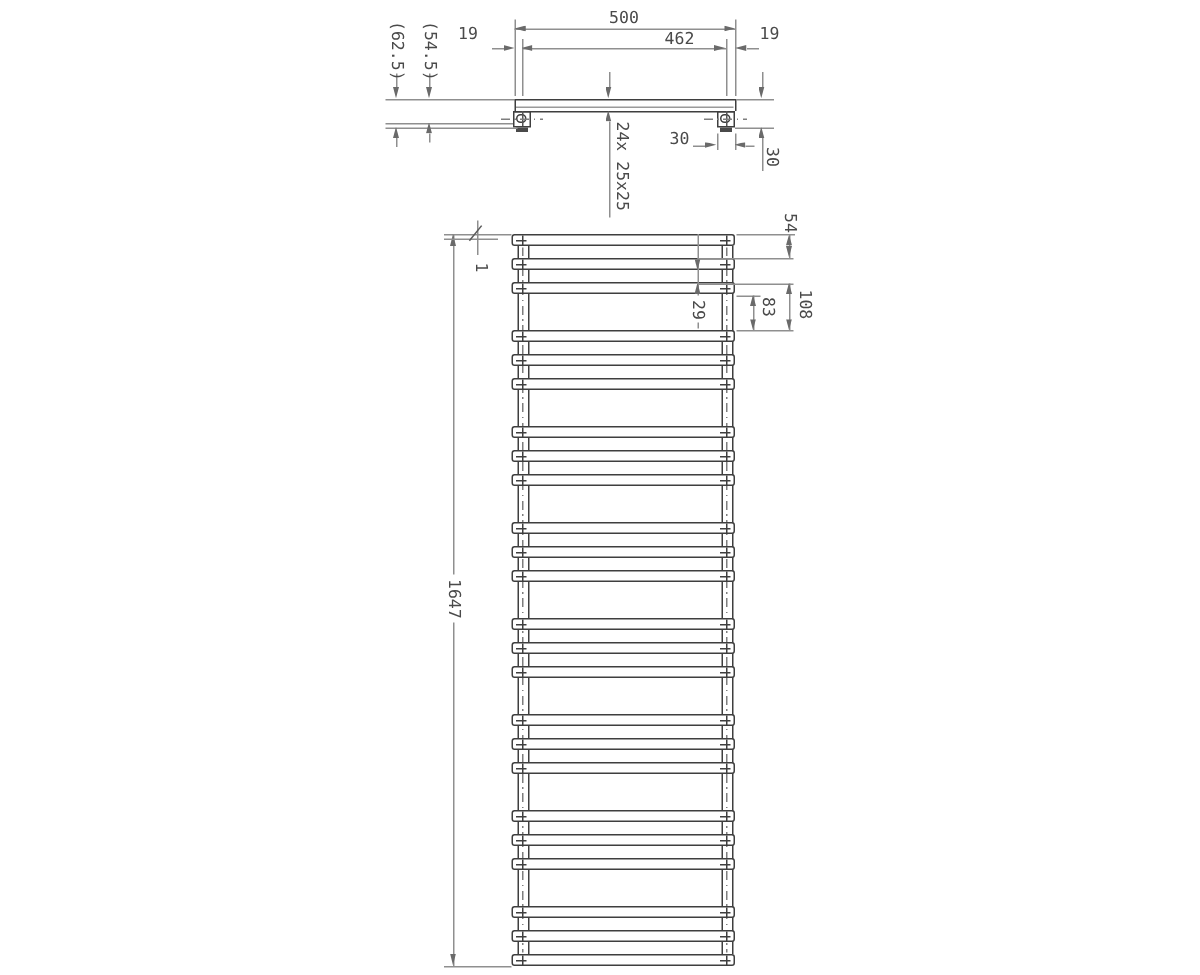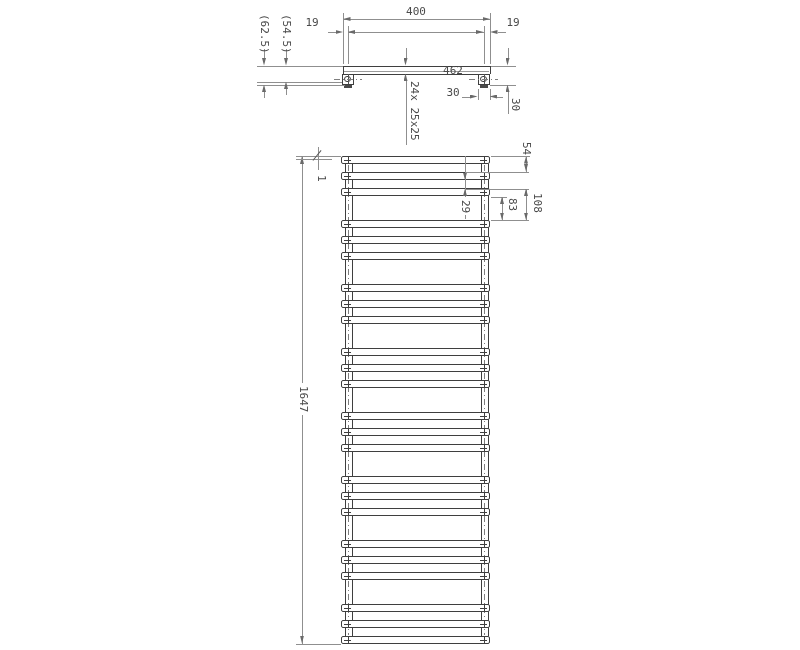--- a/index.html
+++ b/index.html
@@ -205,27 +205,27 @@
     <div class="ln" style="left: 483.5px; top: 74px; width: 1px; height: 10px; background: rgb(85, 85, 85);"></div>
     <div class="dashdot-h" style="left: 334px; top: 79px; width: 28px;"></div>
     <div class="dashdot-h" style="left: 469px; top: 79px; width: 29px;"></div>
     <div class="plate" style="left: 344px; top: 84.5px; width: 8px; height: 3.5px;"></div>
     <div class="plate" style="left: 479.5px; top: 84.5px; width: 8px; height: 3.5px;"></div>
     <div class="ln" style="left: 343px; top: 13px; width: 1px; height: 51px; background: rgb(143, 143, 143);"></div>
     <div class="ln" style="left: 490px; top: 13px; width: 1px; height: 51px; background: rgb(143, 143, 143);"></div>
     <div class="ln" style="left: 343px; top: 19px; width: 147px; height: 1px; background: rgb(143, 143, 143);"></div>
     <div class="arrow" style="left: 343px; top: 17px; width: 7.5px; height: 4px; clip-path: polygon(0px 50%, 100% 0px, 100% 100%);"></div>
     <div class="arrow" style="left: 482.5px; top: 17px; width: 7.5px; height: 4px; clip-path: polygon(0px 0px, 100% 50%, 0px 100%);"></div>
-    <div class="lab" style="left: 399px; top: 5px; width: 34px; height: 13px;">400</div>
+    <div class="lab" style="left: 399px; top: 5px; width: 34px; height: 13px;">500</div>
     <div class="ln" style="left: 347.5px; top: 26px; width: 1px; height: 38px; background: rgb(143, 143, 143);"></div>
     <div class="ln" style="left: 483.5px; top: 26px; width: 1px; height: 38px; background: rgb(143, 143, 143);"></div>
     <div class="ln" style="left: 347.5px; top: 32px; width: 136px; height: 1px; background: rgb(143, 143, 143);"></div>
     <div class="arrow" style="left: 347.5px; top: 30px; width: 7.5px; height: 4px; clip-path: polygon(0px 50%, 100% 0px, 100% 100%);"></div>
     <div class="arrow" style="left: 476px; top: 30px; width: 7.5px; height: 4px; clip-path: polygon(0px 0px, 100% 50%, 0px 100%);"></div>
-    <div class="lab" style="left: 438px; top: 19px; width: 30px; height: 13px; margin-top: 45px;">462</div>
+    <div class="lab" style="left: 438px; top: 19px; width: 30px; height: 13px;">462</div>
     <div class="ln" style="left: 328px; top: 32px; width: 7.5px; height: 1px; background: rgb(143, 143, 143);"></div>
     <div class="arrow" style="left: 335.5px; top: 30px; width: 7.5px; height: 4px; clip-path: polygon(0px 0px, 100% 50%, 0px 100%);"></div>
     <div class="lab" style="left: 305px; top: 16px; width: 14px; height: 13px;">19</div>
     <div class="ln" style="left: 497.5px; top: 32px; width: 8.5px; height: 1px; background: rgb(143, 143, 143);"></div>
     <div class="arrow" style="left: 490px; top: 30px; width: 7.5px; height: 4px; clip-path: polygon(0px 50%, 100% 0px, 100% 100%);"></div>
     <div class="lab" style="left: 506px; top: 16px; width: 14px; height: 13px;">19</div>
     <div class="ln" style="left: 405.5px; top: 48px; width: 1px; height: 10px; background: rgb(143, 143, 143);"></div>
     <div class="arrow" style="left: 403.5px; top: 58px; width: 4px; height: 7.5px; clip-path: polygon(0px 0px, 100% 0px, 50% 100%);"></div>
     <div class="ln" style="left: 405.5px; top: 81px; width: 1px; height: 64px; background: rgb(143, 143, 143);"></div>
     <div class="arrow" style="left: 403.5px; top: 73.5px; width: 4px; height: 7.5px; clip-path: polygon(50% 0px, 100% 100%, 0px 100%);"></div>

